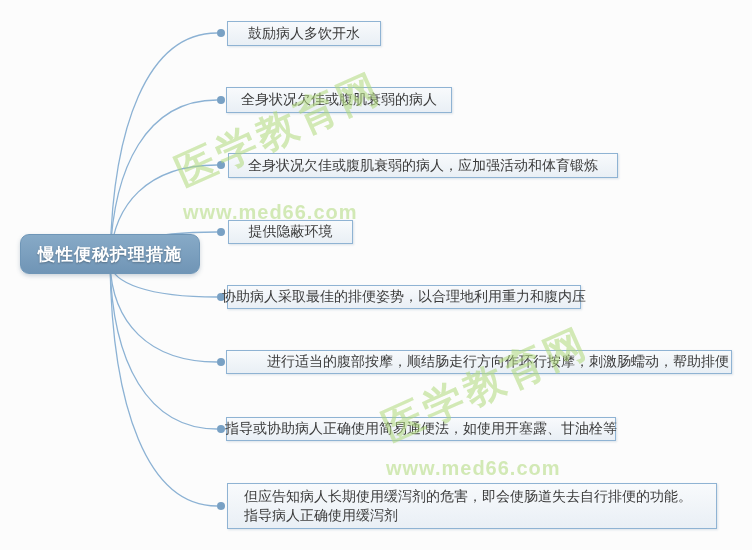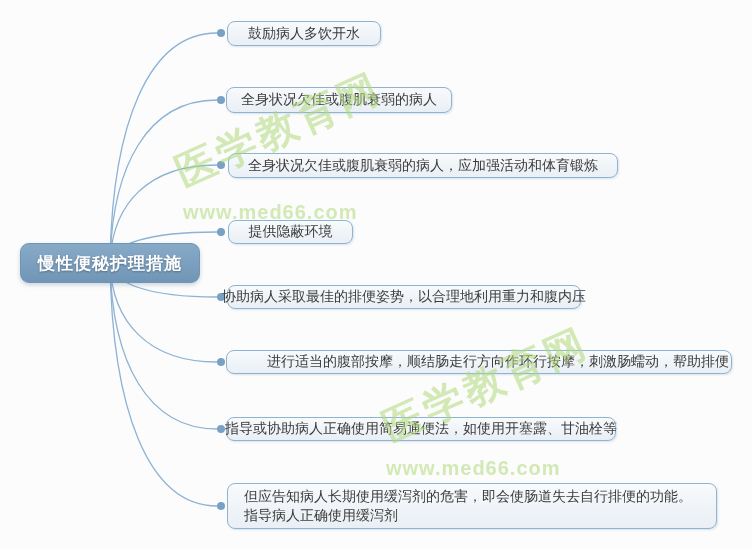--- a/index.html
+++ b/index.html
@@ -24,21 +24,21 @@
     fill: none;
     stroke: #8cb2d4;
     stroke-width: 1.3;
   }
   #connectors circle {
     fill: #79a1c4;
     stroke: none;
   }
   .central-node {
     position: absolute;
-    left: 20px; top: 243px;
+    left: 20px; top: 234px;
     width: 180px; height: 40px;
     background: linear-gradient(#87aac7, #7095b6);
     border: 1px solid #6f96b7;
     border-radius: 9px;
     box-shadow: 0 2px 4px rgba(60,90,120,0.25);
     display: flex;
     align-items: center;
     justify-content: center;
     box-sizing: border-box;
   }
@@ -47,21 +47,21 @@
     font-size: 17px;
     font-weight: bold;
     letter-spacing: 1px;
     text-shadow: 0 1px 2px rgba(0,0,0,0.3);
     white-space: nowrap;
   }
   .topic {
     position: absolute;
     box-sizing: border-box;
     border: 1px solid #8fb3d3;
-    border-radius: 8px;
+    border-radius: 0;
     background: linear-gradient(#f8fafc, #e9eff5);
     box-shadow: 1px 1px 2px rgba(120,150,180,0.25);
     color: #3b3b3b;
     font-size: 14px;
     display: flex;
     align-items: center;
     justify-content: center;
     white-space: nowrap;
   }
   .topic.multiline {

